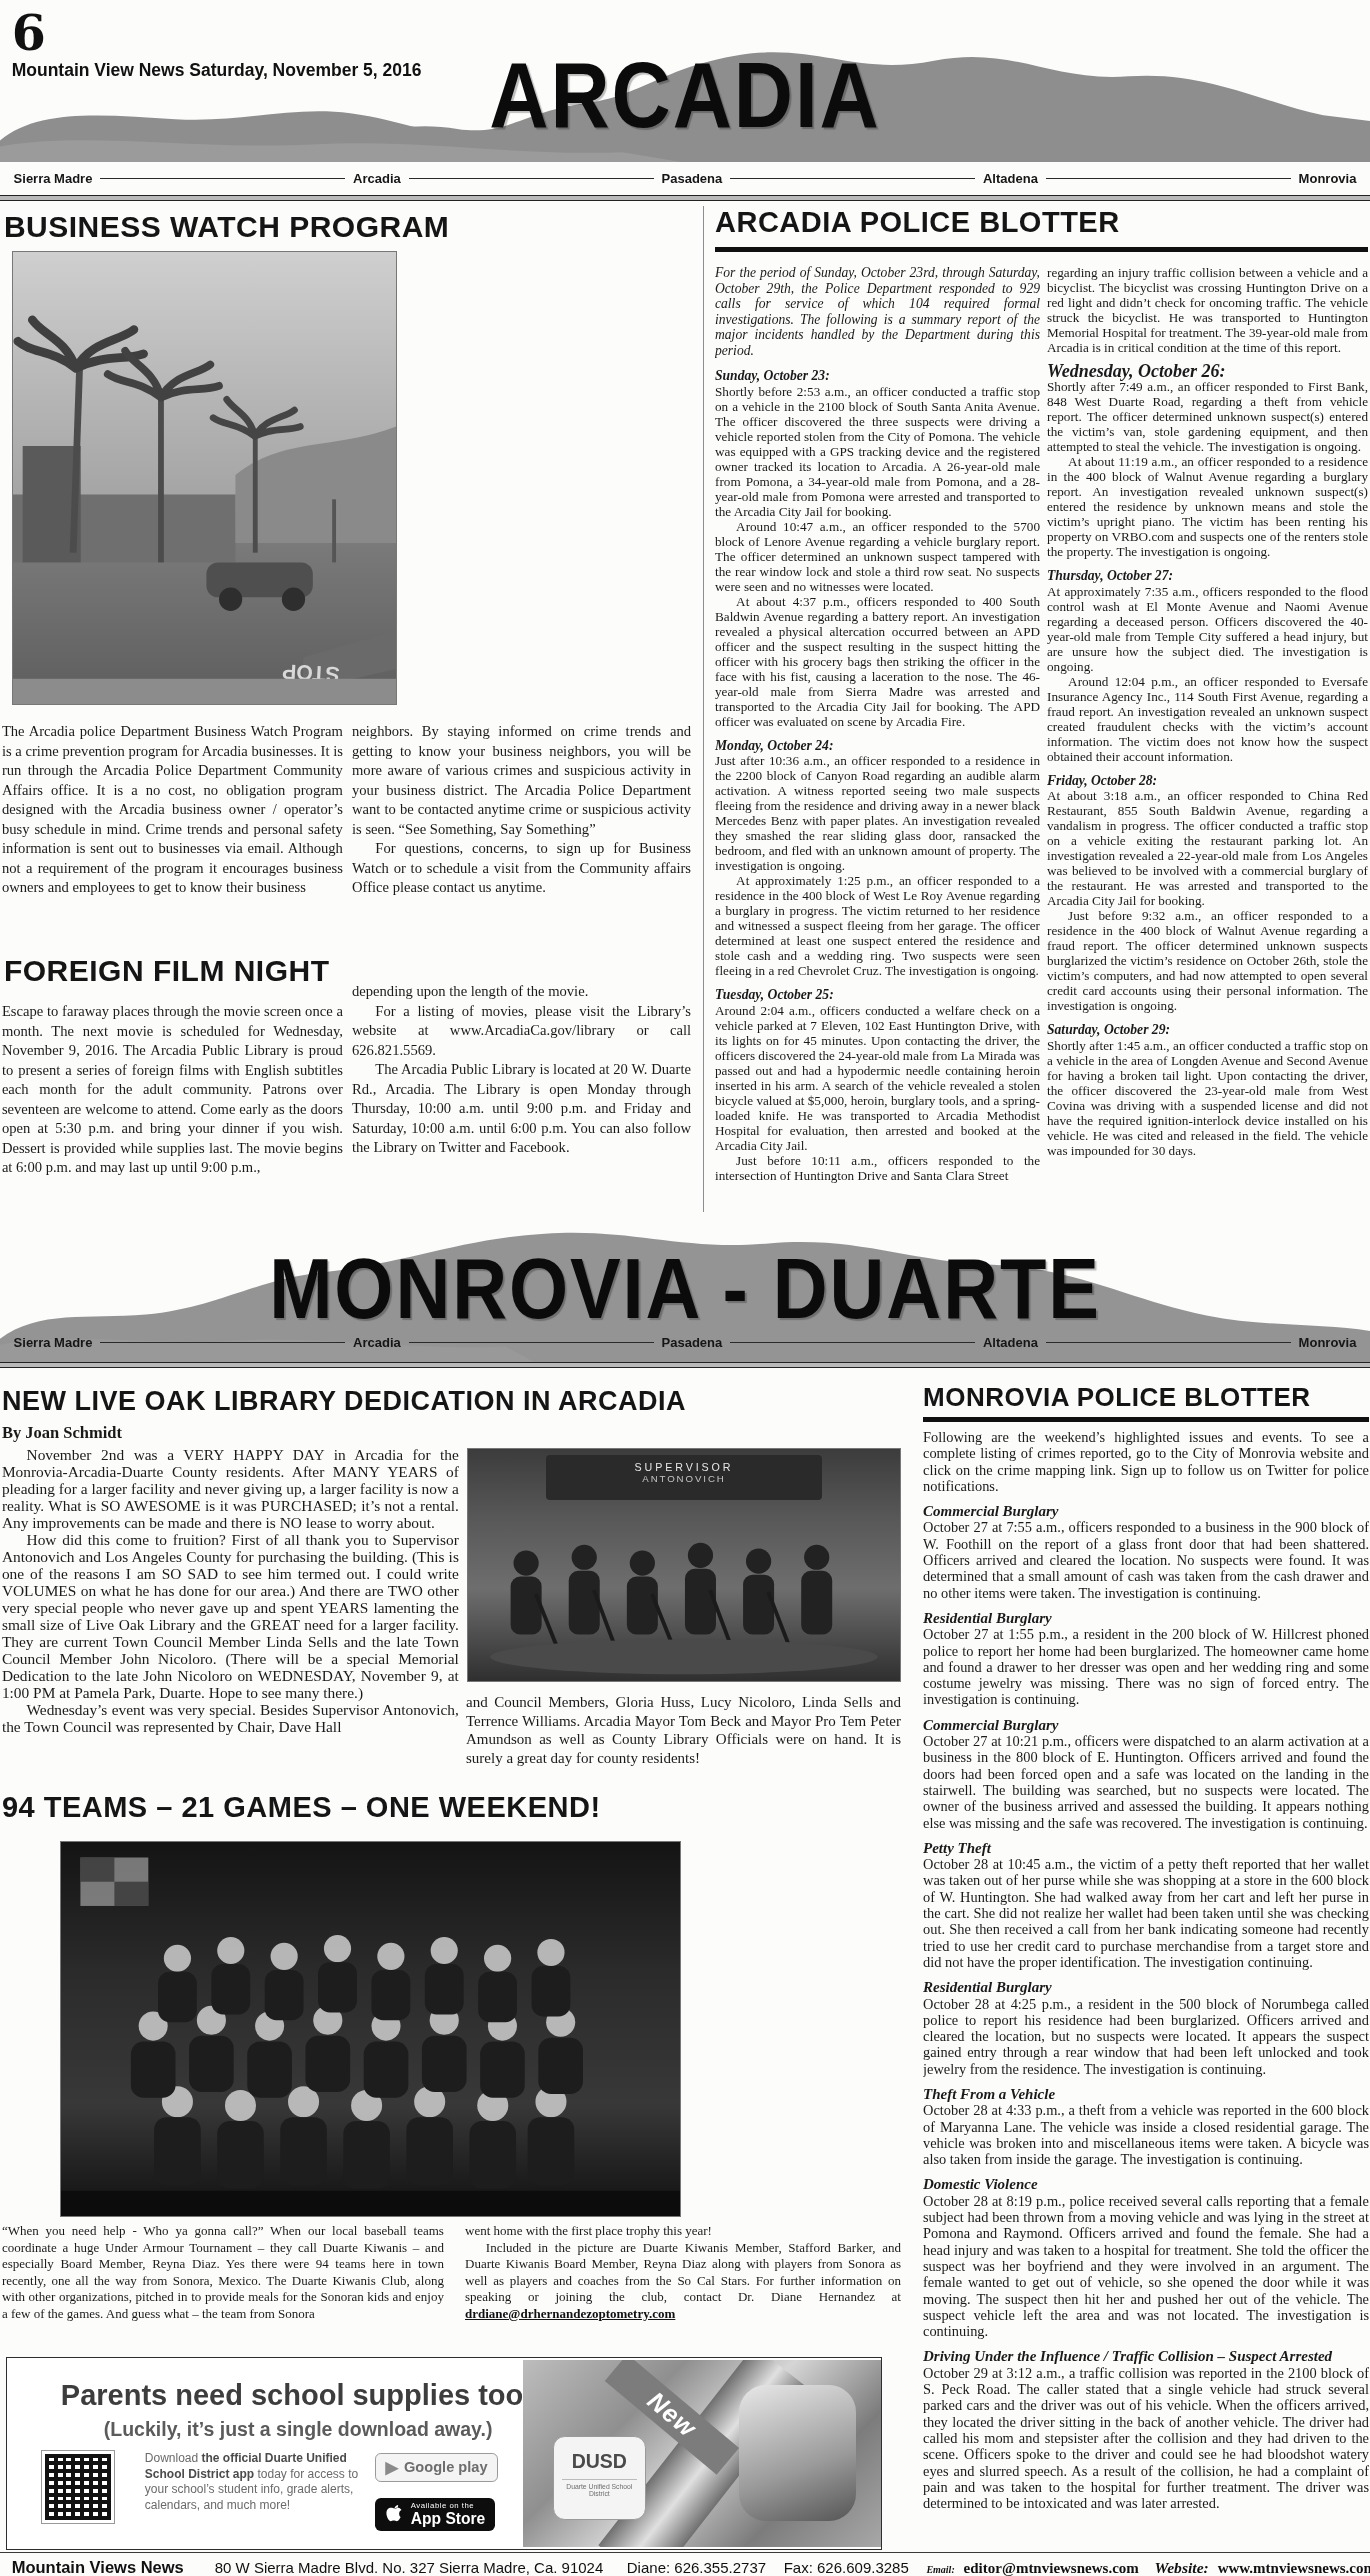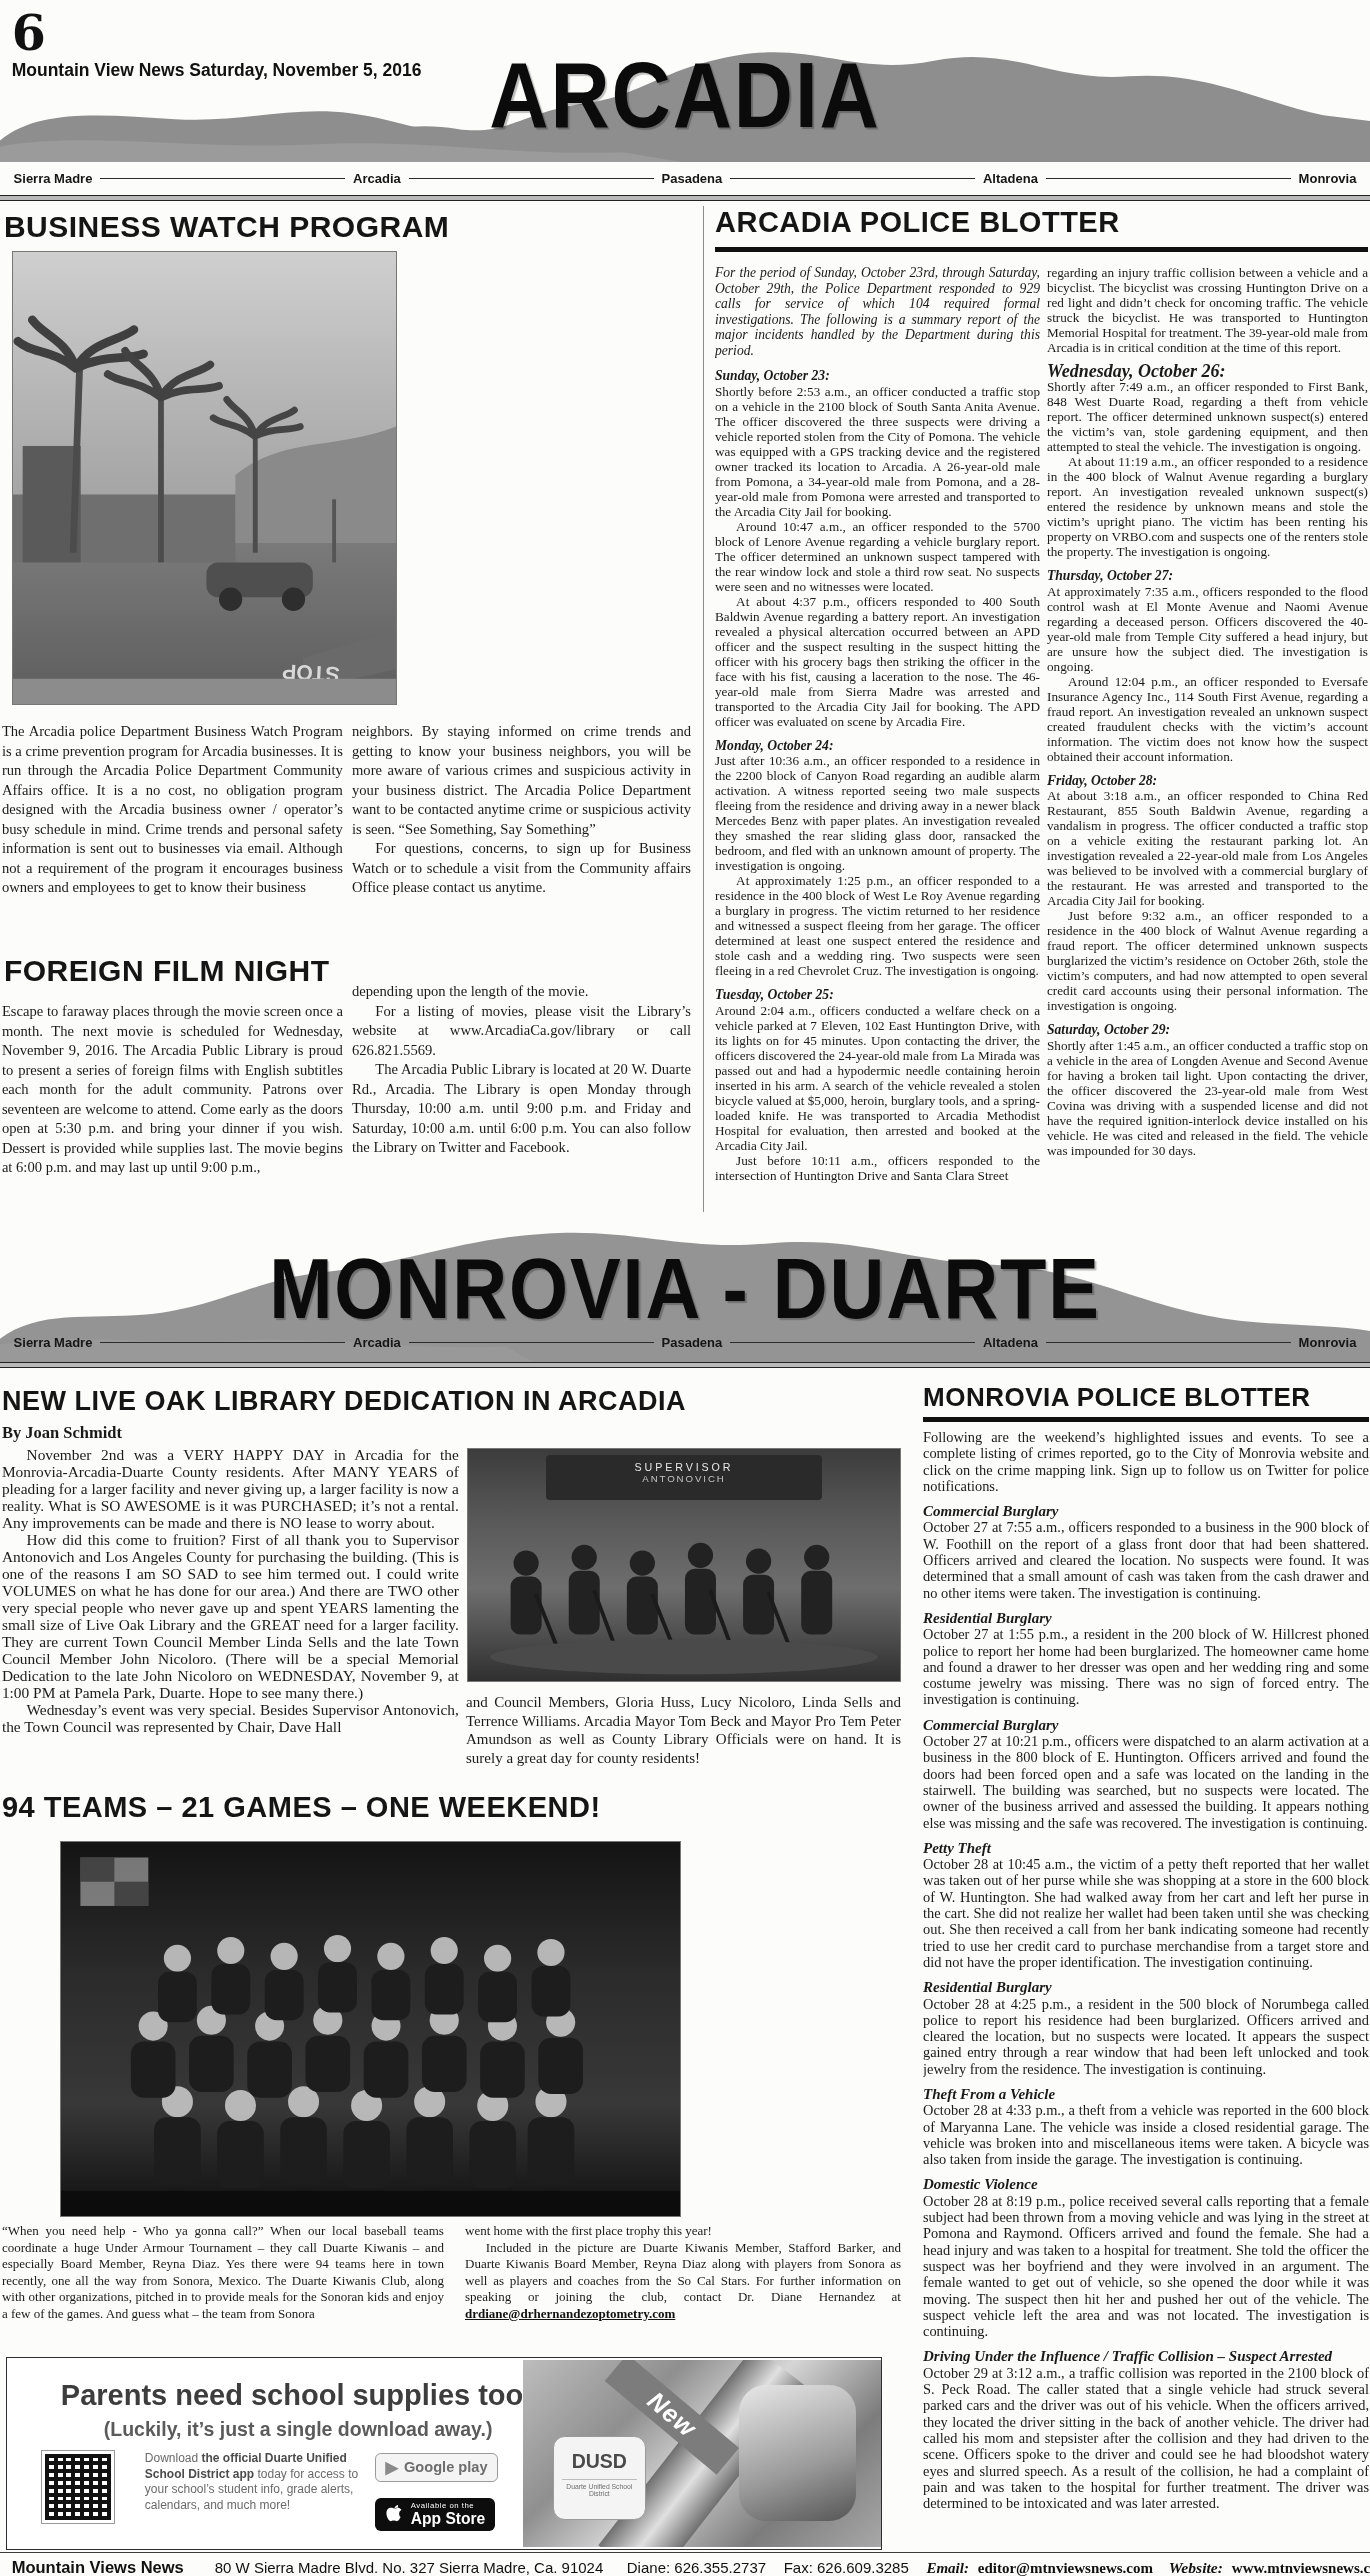--- a/index.html
+++ b/index.html
@@ -375,20 +375,20 @@
       </div>
     </div>
   </div>
 
   <div class="abs footer-rule" style="top:2552px;"></div>
   <div class="abs" style="left:0; top:2558px; width:1370px; white-space:nowrap;">
     <span class="sans" style="font-weight:700; font-size:16.5px; margin-left:11.7px;">Mountain Views News</span>
     <span class="sans" style="font-size:15px; margin-left:27px;">80 W Sierra Madre Blvd.  No. 327   Sierra Madre, Ca.  91024</span>
     <span class="sans" style="font-size:15px; margin-left:19.5px;">Diane:  626.355.2737</span>
     <span class="sans" style="font-size:15px; margin-left:13.6px;">Fax:  626.609.3285</span>
-    <b class="ital" style="font-size:15px; margin-left:13.6px;">Email:</b>
+    <b class="ital" style="font-size:10px; margin-left:13.6px;">Email:</b>
     <b style="font-size:15px; margin-left:4.9px;">editor@mtnviewsnews.com</b>
     <b class="ital" style="font-size:15.6px; margin-left:11.7px;">Website:</b>
     <b style="font-size:15px; margin-left:4.9px;">www.mtnviewsnews.com</b>
   </div>
 
 </div>
 
 
 </body></html>

